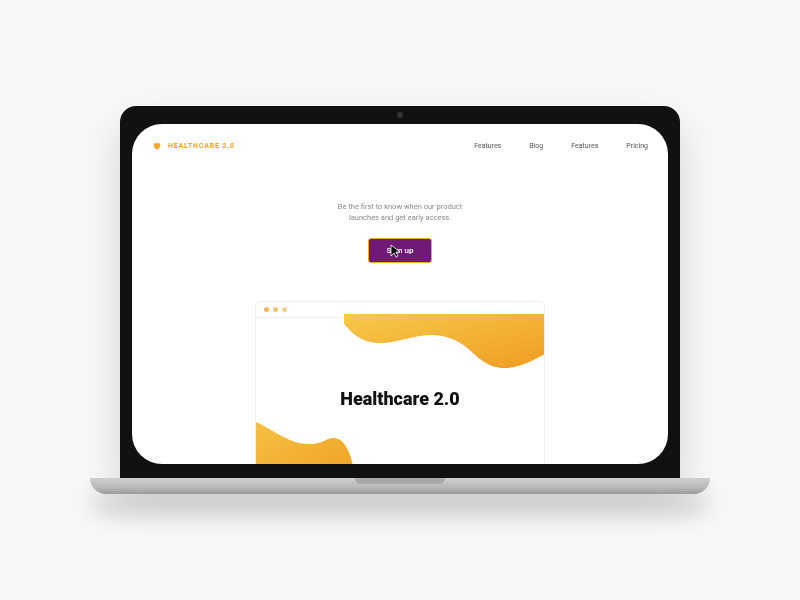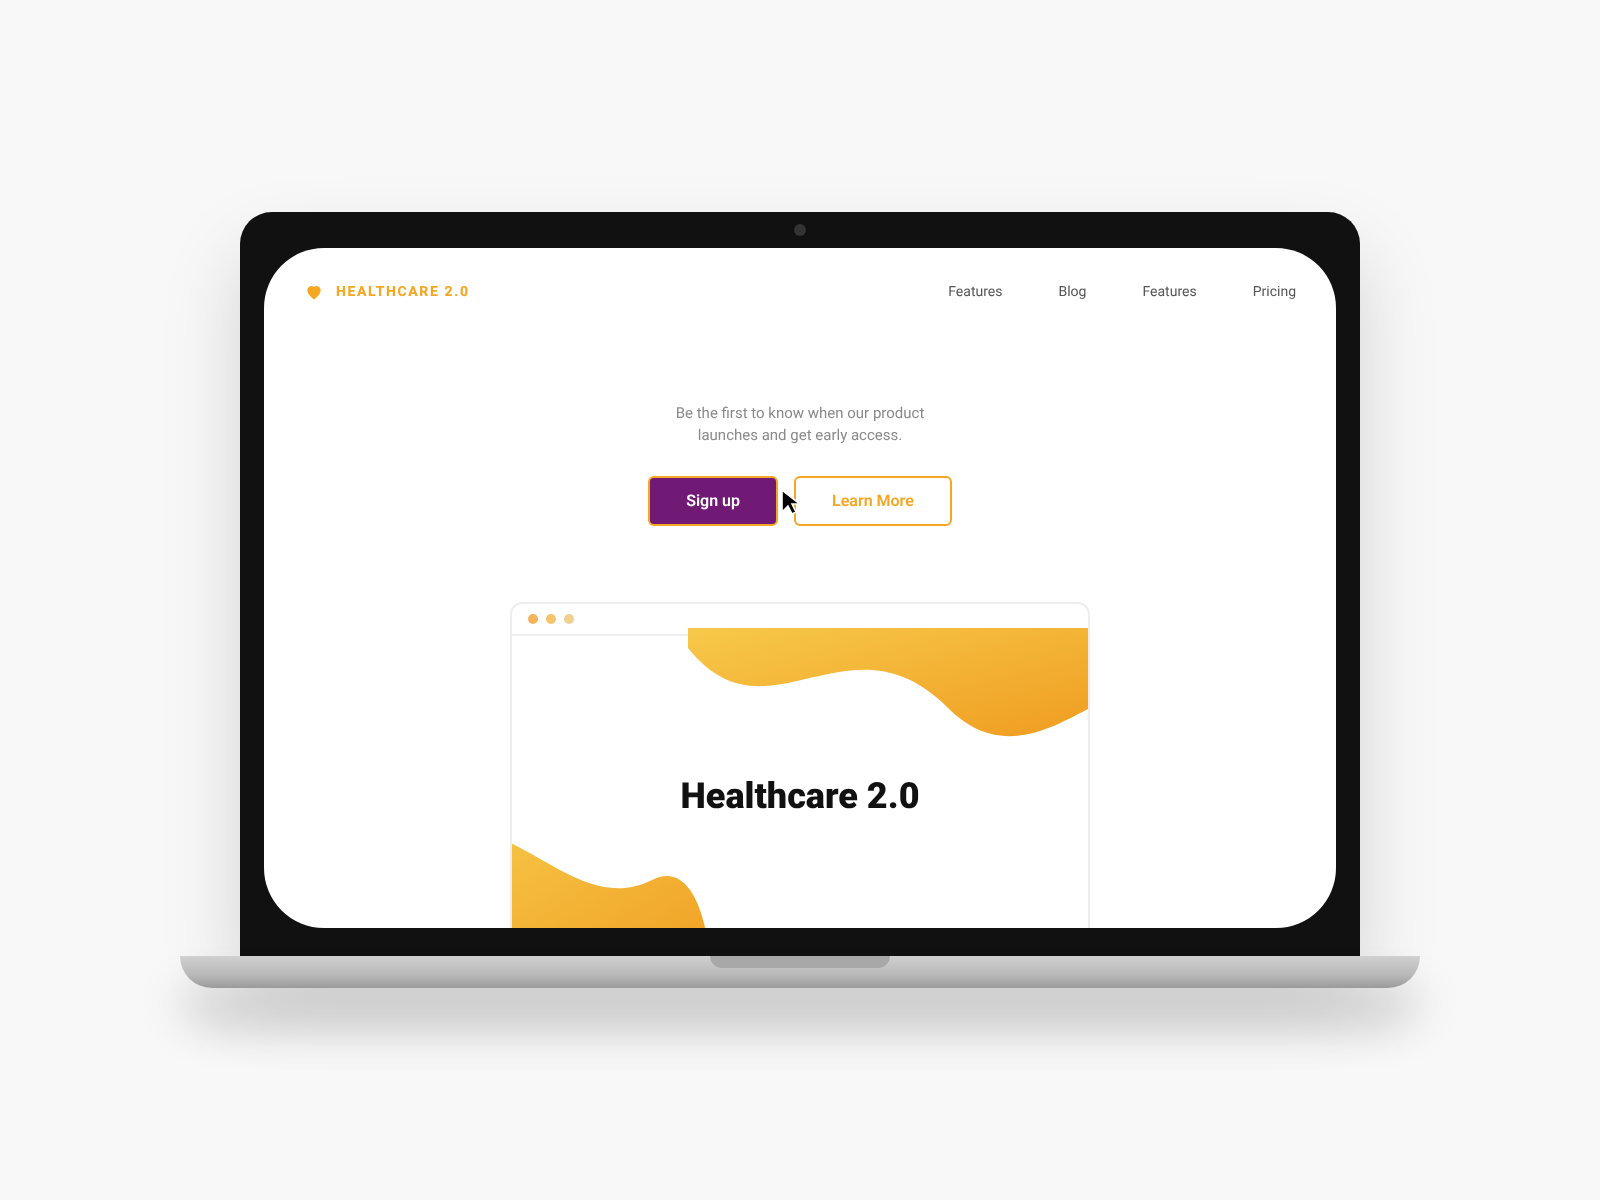--- a/index.html
+++ b/index.html
@@ -202,23 +202,20 @@
         </div>
 
         <div class="hero">
           <p>
             <span>Be the first to know when our product</span><br>
             <span>launches and get early access.</span>
           </p>
           <div class="cta-row">
             <div class="btn btn-primary">
               <span>Sign up</span>
-            </div>
-            <div class="btn btn-secondary">
-              <span>Learn More</span>
             </div>
             <span class="cursor">
               <svg width="12" height="14" viewBox="0 0 12 14">
                 <path d="M1 1 L1 12 L4 9 L6 13 L8 12 L6 8 L10 8 Z" fill="#000" stroke="#fff" stroke-width="0.8"></path>
               </svg>
             </span>
           </div>
         </div>
 
         <div class="preview-wrap">

